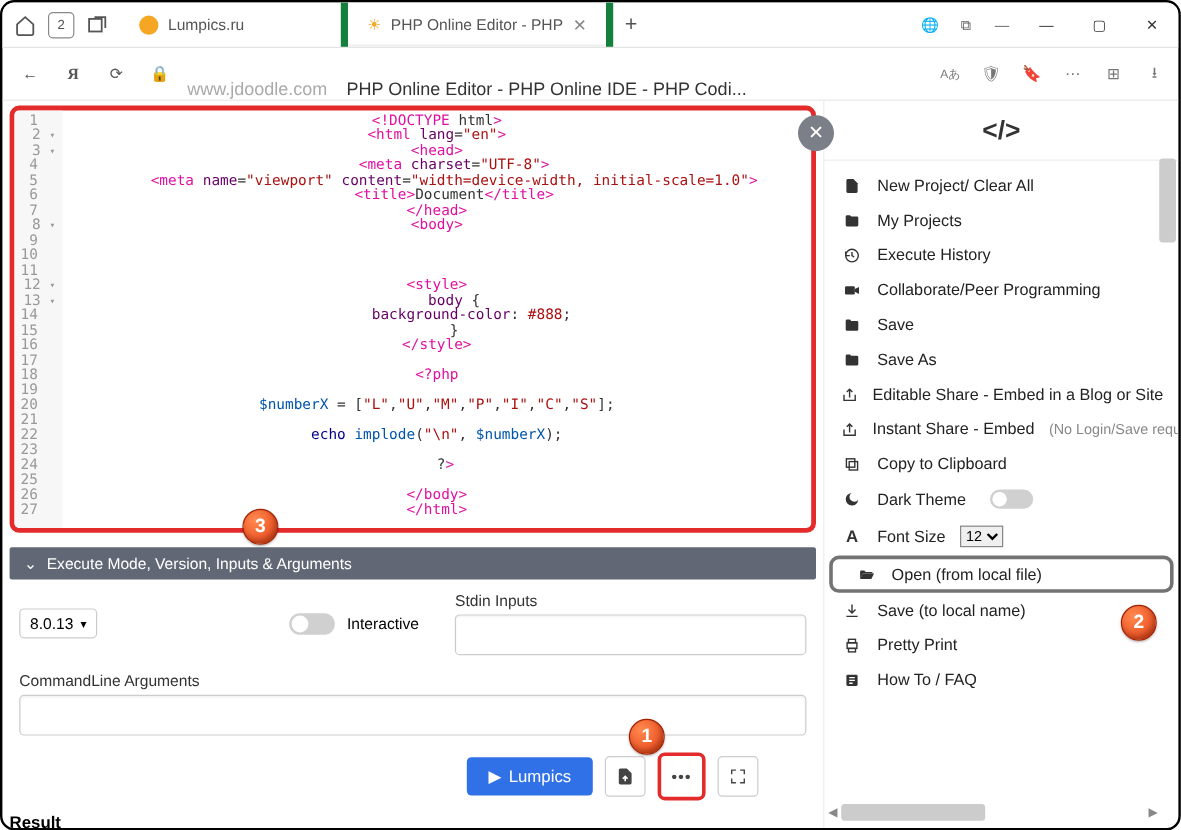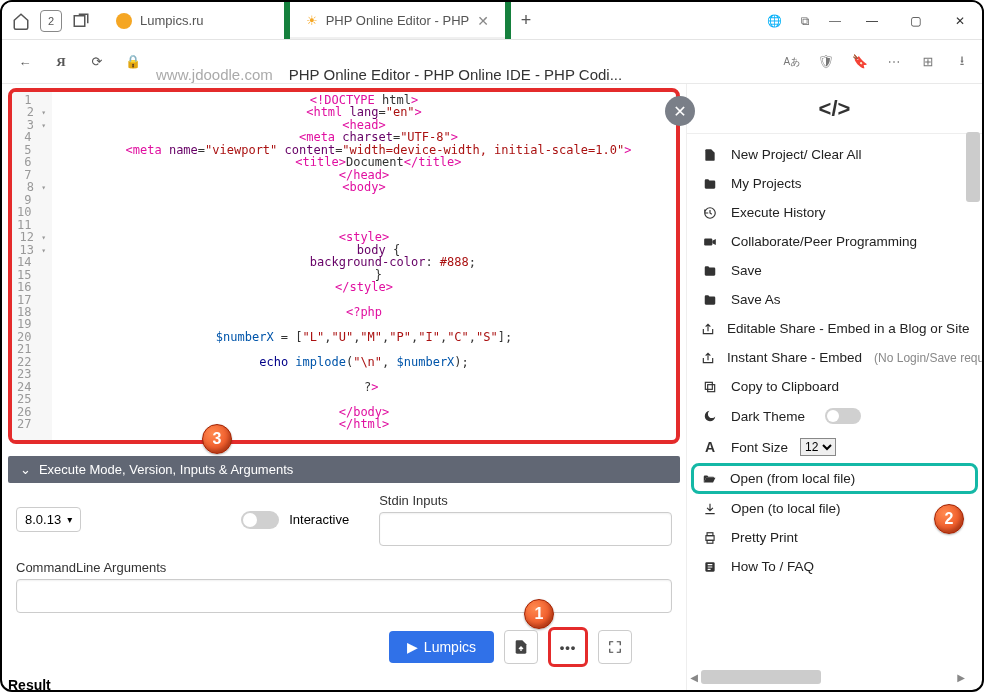--- a/index.html
+++ b/index.html
@@ -78,21 +78,21 @@
 
   
   .close-fab { position:absolute; top:12px; left:-22px; width:30px; height:30px; border-radius:50%; background:#7a7f88; color:#fff; display:flex; align-items:center; justify-content:center; font-size:16px; z-index:5;}
   
   
   .side-head { height:50px; display:flex; align-items:center; justify-content:center; border-bottom:1px solid #eee;}
   .side-head .code-ic { font-size:22px; color:#333; font-weight:bold;}
   .side-list { padding: 6px 0; overflow:hidden;}
   .side-item { display:flex; align-items:center; gap:12px; padding:7px 14px; font-size:13.5px; color:#222; white-space:nowrap;}
   .side-item .si-ic { width:18px; display:inline-flex; justify-content:center; color:#333; font-size:14px;}
-  .side-item.hl { border:3px solid #14b8a6; border-radius:8px; margin:0 4px; padding:5px 6px;align-items:flex-end;}
+  .side-item.hl { border:3px solid #737373; border-radius:8px; margin:0 4px; padding:5px 19px;align-items:flex-end;}
   .side-item .muted { color:#888; font-size:12px;}
   .side-item select { font-size:12px; border:1px solid #888;}
   .theme-toggle { width:36px; height:16px; background:#d0d0d0; border-radius:8px; margin-left:8px; position:relative;}
   .theme-toggle::after { content:''; width:12px; height:12px; background:#fff; border-radius:50%; position:absolute; top:2px; left:2px;}
   
   .side-scroll { position:absolute; right:2px; top:48px; bottom:30px; width:14px;}
   .side-scroll .thumb { position:absolute; top:0; width:14px; height:70px; background:#ccc; border-radius:3px;}
   .side-hscroll { position:absolute; left:0; right:14px; bottom:6px; height:14px;}
   .side-hscroll .track { height:14px; display:flex; align-items:center;}
   .side-hscroll .arrow { width:14px; text-align:center; color:#888; font-size:10px;}
@@ -358,21 +358,21 @@
             </svg>
           </span>
           <span>Open (from local file)</span>
         </div>
         <div class="side-item">
           <span class="si-ic">
             <svg width="14" height="14" viewBox="0 0 24 24" fill="none" stroke="#333" stroke-width="2">
               <path d="M12 3v12M7 10l5 5 5-5M4 20h16"></path>
             </svg>
           </span>
-          <span>Open (to local file)</span>
+          <span>Save (to local name)</span>
         </div>
         <div class="side-item">
           <span class="si-ic">
             <svg width="14" height="14" viewBox="0 0 24 24" fill="none" stroke="#333" stroke-width="2">
               <rect x="5" y="8" width="14" height="8"></rect>
               <rect x="7" y="3" width="10" height="5"></rect>
               <rect x="7" y="16" width="10" height="5"></rect>
             </svg>
           </span>
           <span>Pretty Print</span>

